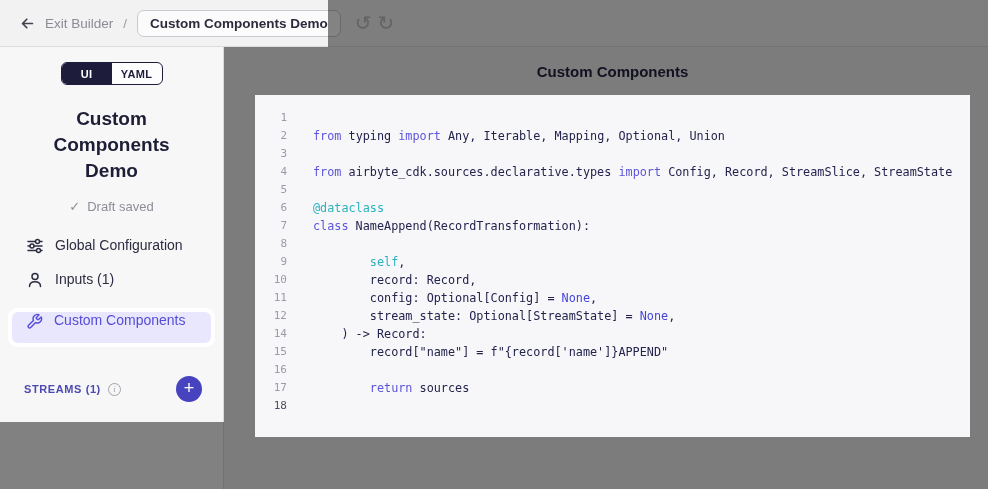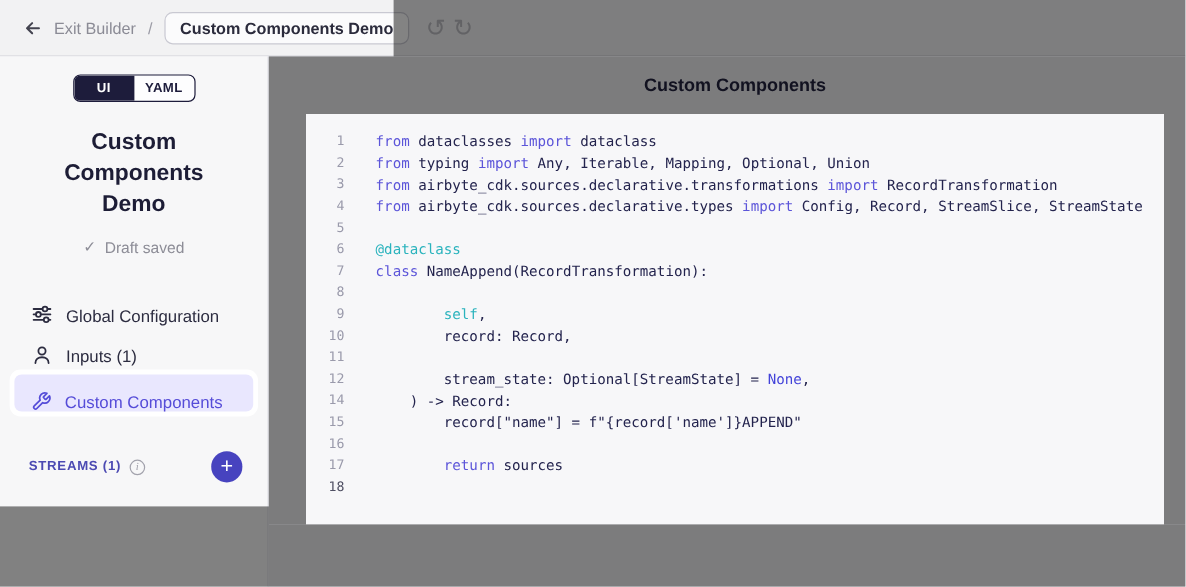--- a/index.html
+++ b/index.html
@@ -41,21 +41,21 @@
   .mode-seg.selected { background:#1d1c3b; color:#ffffff; }
   .project-title {
     margin:21px auto 0; width:160px; text-align:center;
     font-size:19px; line-height:26px; font-weight:700; color:#1d1d36;
   }
   .draft-row { margin-top:15px; display:flex; justify-content:center; align-items:center; gap:7px;
     font-size:13px; color:#8d8d97; }
   .draft-check { font-size:13px; color:#8d8d97; font-family:"DejaVu Sans", sans-serif; }
 
   .nav { margin-top:23px; }
-  .nav-item { height:34px; display:flex; align-items:flex-end; padding-left:26px; gap:11px;
+  .nav-item { height:34px; display:flex; align-items:flex-start; padding-left:26px; gap:11px;
     font-size:14px; color:#2c2c40; cursor:pointer; }
   .nav-item .nicon { width:18px; height:18px; flex:0 0 18px; display:flex; align-items:center; justify-content:center; }
   .spotlight-box { margin:3px 8px; background:#ffffff; border-radius:9px; padding:4px; }
   .nav-item.active {
     height:31px; background:#e9e7fe; border-radius:6px; padding-left:13px;
     color:#554cd8; font-weight:400;
   }
 
   .streams-header { margin-top:29px; padding:0 0 0 24px; display:flex; align-items:center; position:relative; height:26px; }
   .streams-label { font-size:11px; font-weight:700; letter-spacing:.6px; color:#4c4ab2; }
@@ -178,29 +178,27 @@
   </div>
 
 
 </div>
 
 <div class="main">
   <div class="main-heading">Custom Components</div>
   <div class="code-panel">
       <div class="code-line">
         <span class="gutter">1</span>
-        <span class="code-text"><span class="tok-kw">from</span><span class="tok-pl"> dataclasses </span><span class="tok-kw">import</span><span class="tok-pl"> dataclass</span></span>
       </div>
       <div class="code-line">
         <span class="gutter">2</span>
         <span class="code-text"><span class="tok-kw">from</span><span class="tok-pl"> typing </span><span class="tok-kw">import</span><span class="tok-pl"> Any, Iterable, Mapping, Optional, Union</span></span>
       </div>
       <div class="code-line">
         <span class="gutter">3</span>
-        <span class="code-text"><span class="tok-kw">from</span><span class="tok-pl"> airbyte_cdk.sources.declarative.transformations </span><span class="tok-kw">import</span><span class="tok-pl"> RecordTransformation</span></span>
       </div>
       <div class="code-line">
         <span class="gutter">4</span>
         <span class="code-text"><span class="tok-kw">from</span><span class="tok-pl"> airbyte_cdk.sources.declarative.types </span><span class="tok-kw">import</span><span class="tok-pl"> Config, Record, StreamSlice, StreamState</span></span>
       </div>
       <div class="code-line">
         <span class="gutter">5</span>
         <span class="code-text"></span>
       </div>
       <div class="code-line">
@@ -217,20 +215,21 @@
       <div class="code-line">
         <span class="gutter">9</span>
         <span class="code-text"><span class="tok-pl">        </span><span class="tok-slf">self</span><span class="tok-pl">,</span></span>
       </div>
       <div class="code-line">
         <span class="gutter">10</span>
         <span class="code-text"><span class="tok-pl">        record: Record,</span></span>
       </div>
       <div class="code-line">
         <span class="gutter">11</span>
+        <span class="code-text"><span class="tok-pl">        config: Optional[Config] = </span><span class="tok-cst">None</span><span class="tok-pl">,</span></span>
       </div>
       <div class="code-line">
         <span class="gutter">12</span>
         <span class="code-text"><span class="tok-pl">        stream_state: Optional[StreamState] = </span><span class="tok-cst">None</span><span class="tok-pl">,</span></span>
       </div>
       <div class="code-line">
         <span class="gutter">14</span>
         <span class="code-text"><span class="tok-pl">    ) -&gt; Record:</span></span>
       </div>
       <div class="code-line">

